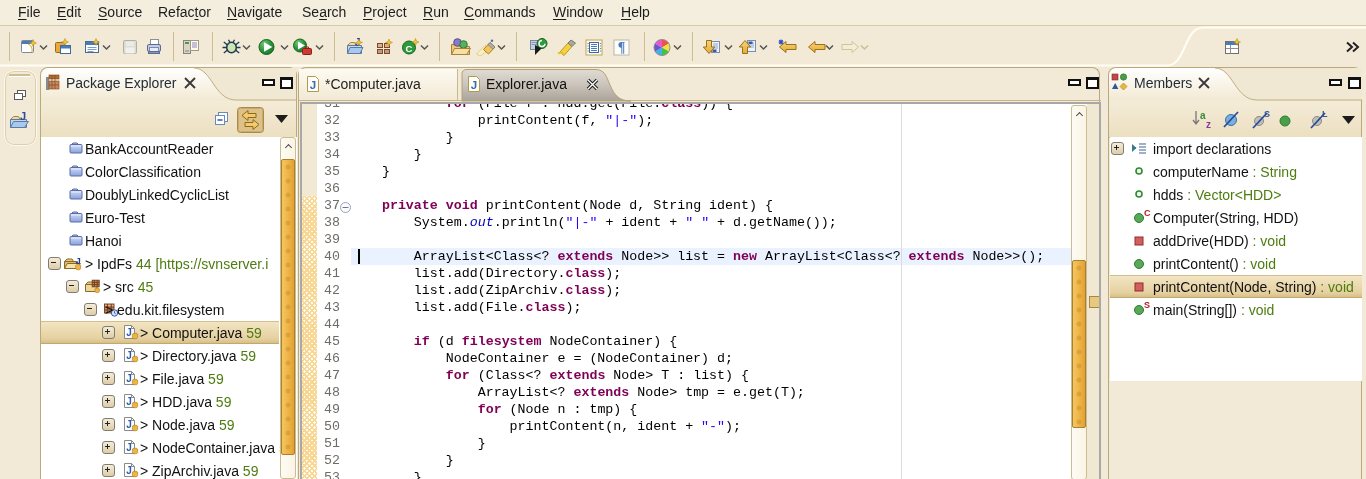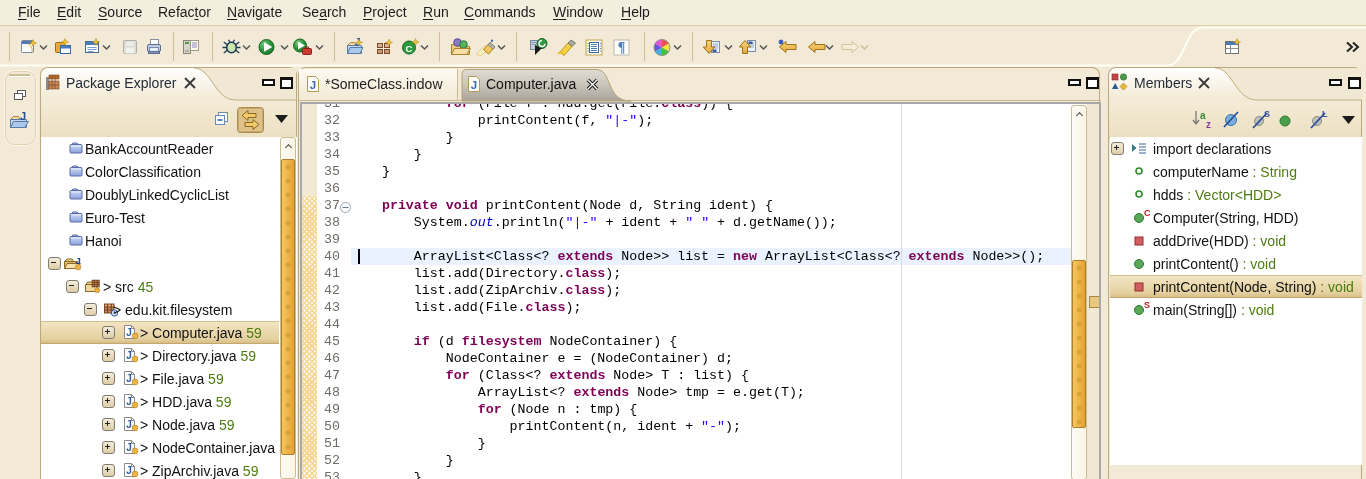--- a/index.html
+++ b/index.html
@@ -286,38 +286,39 @@
         </svg>
         <span class="lbl" style="left:44px">Hanoi</span>
       </div>
   <div class="trow" style="top:115px">
         <span class="expbox" style="left:7px">
           <i></i>
         </span>
         <svg class="ic" style="left:22px">
           <use href="#sym-ofolderj"></use>
         </svg>
+        <span class="lbl" style="left:44px">&gt; IpdFs <span class="gold">44 [https://svnserver.i</span></span>
       </div>
   <div class="trow" style="top:138px">
         <span class="expbox" style="left:25px">
           <i></i>
         </span>
         <svg class="ic" style="left:42px">
           <use href="#sym-pkgf"></use>
         </svg>
         <span class="lbl" style="left:62px">&gt; src <span class="gold">45</span></span>
       </div>
   <div class="trow" style="top:161px">
         <span class="expbox" style="left:43px">
           <i></i>
         </span>
         <svg class="ic" style="left:60px">
           <use href="#sym-pkgc"></use>
         </svg>
-        <span class="lbl" style="left:72px">&gt; edu.kit.filesystem</span>
+        <span class="lbl" style="left:64px">&gt; edu.kit.filesystem</span>
       </div>
   <div class="trow" style="top:184px">
         <span class="selbg"></span>
         <span class="expbox plus" style="left:61px">
           <i></i>
           <b></b>
         </span>
         <svg class="ic" style="left:80px">
           <use href="#sym-jfile"></use>
         </svg>
@@ -405,26 +406,26 @@
   </defs>
   <path d="M0 1 H158 V33 H0 Z" fill="url(#tabi)"></path>
   <path d="M158.5 1 V33" stroke="#c8ba8e"></path>
   <path d="M0 32.5H802" stroke="#c8b688"></path>
   <path d="M163 33 V6 Q163 1.5 168 1.5 H296 C306 1.5 307 8 311 17 C315 26 319 33 332 33 Z" fill="url(#tabg)" stroke="#b2a274"></path>
  </svg>
  <svg class="abs" style="left:8px;top:8px" width="150" height="17" xmlns="http://www.w3.org/2000/svg">
   <path d="M0.5 0.5h8l3 3v12h-11z" fill="#fffef8" stroke="#b09a50"></path>
   <text x="6" y="13" text-anchor="middle" font-family="Liberation Sans" font-size="11.5" font-weight="bold" fill="#3a6ab0">J</text>
  </svg>
- <span class="abs" style="left:26px;top:8px;font-size:14px;color:#222;">*SomeClass.indow</span>
+ <span class="abs" style="left:26px;top:8px;font-size:14px;color:#222;">*Computer.java</span>
  <svg class="abs" style="left:169px;top:8px" width="150" height="17" xmlns="http://www.w3.org/2000/svg">
   <path d="M0.5 0.5h8l3 3v12h-11z" fill="#fffef8" stroke="#b09a50"></path>
   <text x="6" y="13" text-anchor="middle" font-family="Liberation Sans" font-size="11.5" font-weight="bold" fill="#3a6ab0">J</text>
  </svg>
- <span class="abs" style="left:187px;top:8px;font-size:14px;color:#111;">Computer.java</span>
+ <span class="abs" style="left:187px;top:8px;font-size:14px;color:#111;">Explorer.java</span>
  <svg class="abs" style="left:286px;top:9px" width="15" height="15" xmlns="http://www.w3.org/2000/svg">
   <path d="M3 3 L12 12 M12 3 L3 12" stroke="#1a1a1a" stroke-width="3.4"></path>
   <path d="M3 3 L12 12 M12 3 L3 12" stroke="#fff" stroke-width="1.4"></path>
  </svg>
  <div class="minbtn" style="left:769px;top:11px;"></div>
  <div class="maxbtn" style="left:787px;top:9px;"></div>
 
  <div class="abs" style="left:1px;top:34px;width:801px;height:378px;border:2px solid #a8a8a8;border-bottom:none;box-sizing:border-box;overflow:hidden;background:#fff;">
   <div class="abs" style="left:0;top:0;width:15px;height:376px;background:#f1e9d3;"></div>
   <div class="abs" style="left:0;top:92px;width:15px;height:284px;background:
@@ -518,21 +519,21 @@
   <circle cx="70" cy="13" r="4.5" fill="#c0c0ba" stroke="#8a8a84"></circle>
   <text x="75" y="9" font-family="Liberation Sans" font-size="9" font-weight="bold" fill="#3a5a9a">S</text>
   <path d="M64 20L78 5" stroke="#2a4a9a" stroke-width="1.8"></path>
   <circle cx="96" cy="13" r="5" fill="#4aa04a" stroke="#2e7a34"></circle>
   <circle cx="128" cy="13" r="4.5" fill="#c0c0ba" stroke="#8a8a84"></circle>
   <text x="133" y="9" font-family="Liberation Sans" font-size="9" font-weight="bold" fill="#3a5a9a">L</text>
   <path d="M122 20L136 5" stroke="#2a4a9a" stroke-width="1.8"></path>
   <path d="M153 8l6.5 8 6.5-8z" fill="#1c1c1c"></path>
  </svg>
  <div class="abs" style="left:0;top:69px;right:0;height:1px;background:#c8b688;"></div>
- <div class="treearea" style="left:1px;top:69px;width:252px;height:328px;">
+ <div class="treearea" style="left:1px;top:69px;width:252px;height:244px;">
   <div class="trow" style="top:0">
         <span class="expbox plus" style="left:1px">
           <i></i>
           <b></b>
         </span>
         <svg class="ic" style="left:19px">
           <use href="#sym-impdecl"></use>
         </svg>
         <span class="lbl" style="left:43px">import declarations</span>
       </div>

